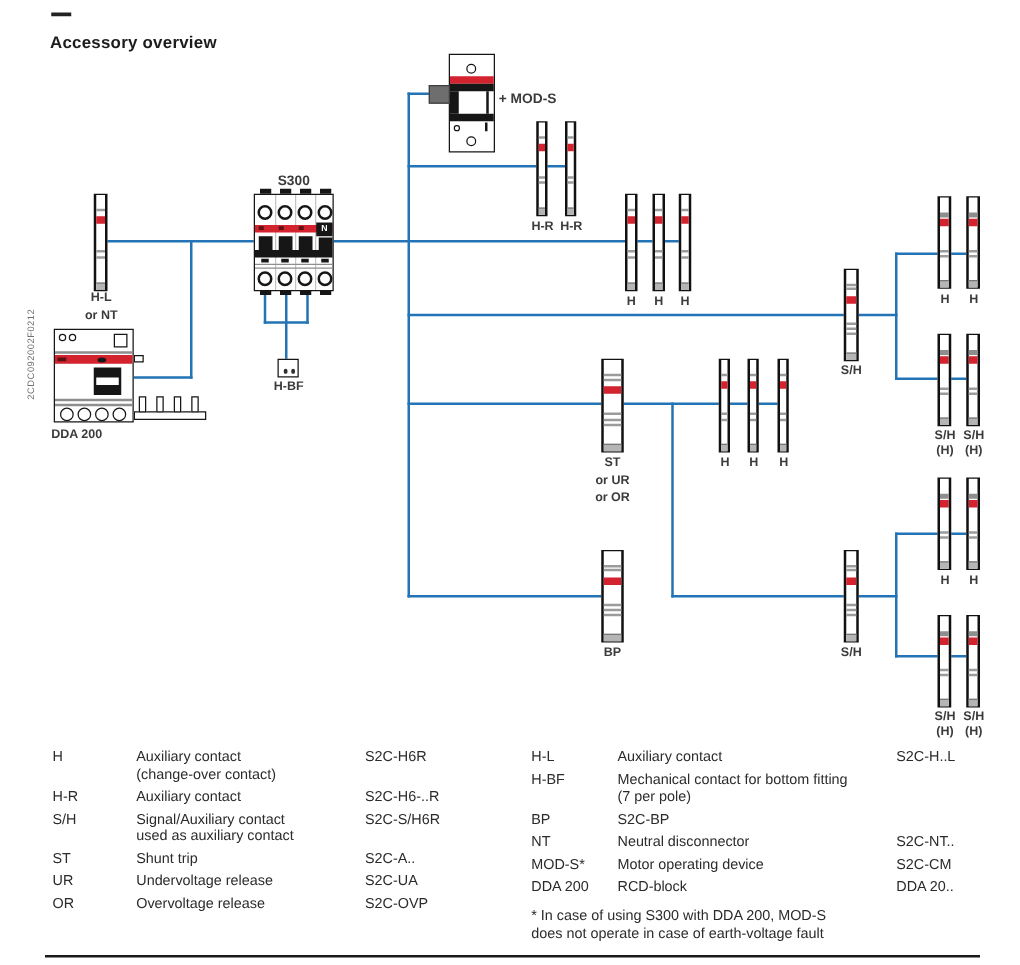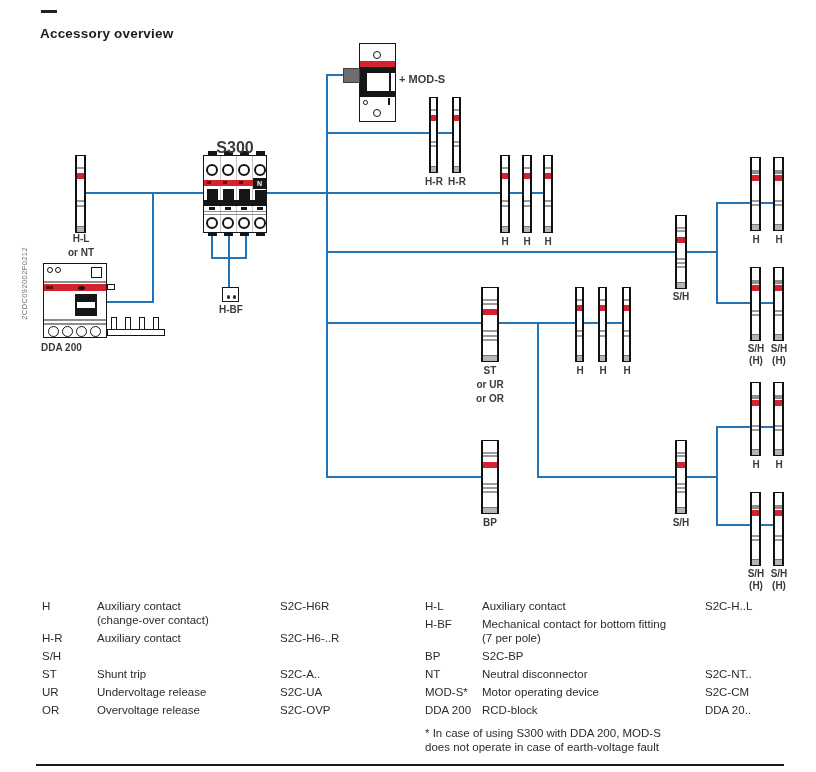--- a/index.html
+++ b/index.html
@@ -35,21 +35,21 @@
   .blk{position:absolute;background:var(--ink);}
   .gline{position:absolute;left:0;right:0;height:1.5px;background:#8e8e8e;}
   .redband{position:absolute;left:0;right:0;background:var(--red);}
   .nbox{position:absolute;background:var(--ink);color:#fff;font-size:7px;font-weight:700;text-align:center;line-height:11px;}
   .sep{position:absolute;top:0;bottom:0;width:1px;background:#c4c4c4;}
   
   .legend{position:absolute;font-size:11.5px;line-height:13.5px;font-weight:500;color:#2b2b2b;}
   .lrow{display:grid;margin-bottom:4.5px;}
   .legend.left .lrow{grid-template-columns:55px 183px 1fr;}
   .legend.right .lrow{grid-template-columns:57px 223px 1fr;}
-  .lrow span{display:block;}
+  .lrow span{display:block;margin-left:12px;}
   .footer-rule{position:absolute;left:36px;top:764px;width:748px;height:2px;background:#1a1a1a;}
 </style>
 </head>
 <body>
 
 <div class="canvas">
 
   <div class="dash"></div>
   <div class="title">Accessory overview</div>
   <div class="vcode">2CDC092002F0212</div>
@@ -308,21 +308,21 @@
   <div class="abs" style="position:absolute;left:343px;top:68px;width:17px;height:15px;background:#6e6e6e;border:1px solid #3f3f3f;box-sizing:border-box"></div>
 
   <div class="dev" style="left:222px;top:287px;width:17px;height:15px">
     <div class="blk" style="left:3.5px;top:7px;width:3.5px;height:3.5px;border-radius:50%;background:#2e2e2e"></div>
     <div class="blk" style="left:9.5px;top:7px;width:3.5px;height:3.5px;border-radius:50%;background:#2e2e2e"></div>
   </div>
 
   <div class="lbl" style="left:81px;top:233px">H-L</div>
   <div class="lbl" style="left:81px;top:247px">or NT</div>
   <div class="lbl la" style="left:41px;top:342px">DDA 200</div>
-  <div class="lbl" style="left:235px;top:139px;font-size:16px">S300</div>
+  <div class="lbl" style="left:235px;top:139px;font-size:11px">S300</div>
   <div class="lbl" style="left:231px;top:304px">H-BF</div>
   <div class="lbl la" style="left:399px;top:73px;font-size:11px">+ MOD-S</div>
   <div class="lbl" style="left:434px;top:176px">H-R</div>
   <div class="lbl" style="left:457px;top:176px">H-R</div>
   <div class="lbl" style="left:505px;top:236px">H</div>
   <div class="lbl" style="left:527px;top:236px">H</div>
   <div class="lbl" style="left:548px;top:236px">H</div>
   <div class="lbl" style="left:681px;top:291px">S/H</div>
   <div class="lbl" style="left:756px;top:234px">H</div>
   <div class="lbl" style="left:779px;top:234px">H</div>
@@ -363,20 +363,27 @@
         <div class="ldesc">
           <span>Auxiliary contact</span>
         </div>
         <div class="lcode">
           <span>S2C-H6-..R</span>
         </div>
       </div>
 
       <div class="lrow">
         <div class="lterm">S/H</div>
+        <div class="ldesc">
+          <span>Signal/Auxiliary contact</span>
+          <span>used as auxiliary contact</span>
+        </div>
+        <div class="lcode">
+          <span>S2C-S/H6R</span>
+        </div>
       </div>
 
       <div class="lrow">
         <div class="lterm">ST</div>
         <div class="ldesc">
           <span>Shunt trip</span>
         </div>
         <div class="lcode">
           <span>S2C-A..</span>
         </div>

